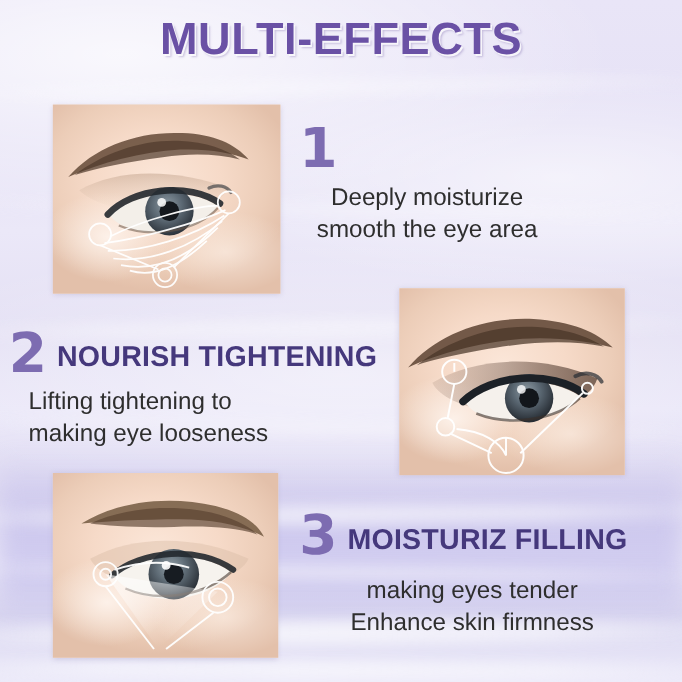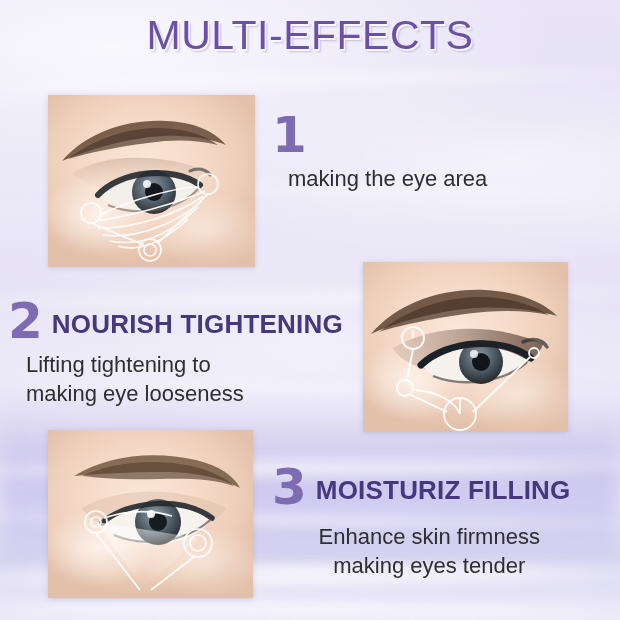--- a/index.html
+++ b/index.html
@@ -84,21 +84,21 @@
   
   .title {
     position: absolute;
     top: 12px;
     left: 0;
     width: 620px;
     text-align: center;
     font-size: 41px;
     line-height: 1.15;
     letter-spacing: .5px;
-    font-weight: 400;
+    font-weight: 700;
     color: #6a51a5;
     text-shadow:
       1.5px 1.5px 0 rgba(255,255,255,.85),
       2.5px 2.5px 2px rgba(120,100,170,.35);
   }
 
   
   .photo {
     position: absolute;
     overflow: hidden;
@@ -224,21 +224,22 @@
         <path d="M160,99 L110,148"></path>
       </g>
     </svg>
   </div>
 
   <div class="block b1">
     <div class="headrow">
       <span class="num">1</span>
     </div>
     <div class="desc">
-      <div>making the eye area</div>
+      <div>Deeply moisturize</div>
+      <div>smooth the eye area</div>
     </div>
   </div>
 
   <div class="block b2">
     <div class="headrow">
       <span class="num">2</span>
       <span class="heading">NOURISH TIGHTENING</span>
     </div>
     <div class="desc">
       <div>Lifting tightening to</div>
@@ -341,18 +342,18 @@
       </g>
     </svg>
   </div>
 
   <div class="block b3">
     <div class="headrow">
       <span class="num">3</span>
       <span class="heading">MOISTURIZ FILLING</span>
     </div>
     <div class="desc">
+      <div>making eyes tender</div>
       <div>Enhance skin firmness</div>
-      <div>making eyes tender</div>
     </div>
   </div>
 
 </div>
 
 </body></html>

